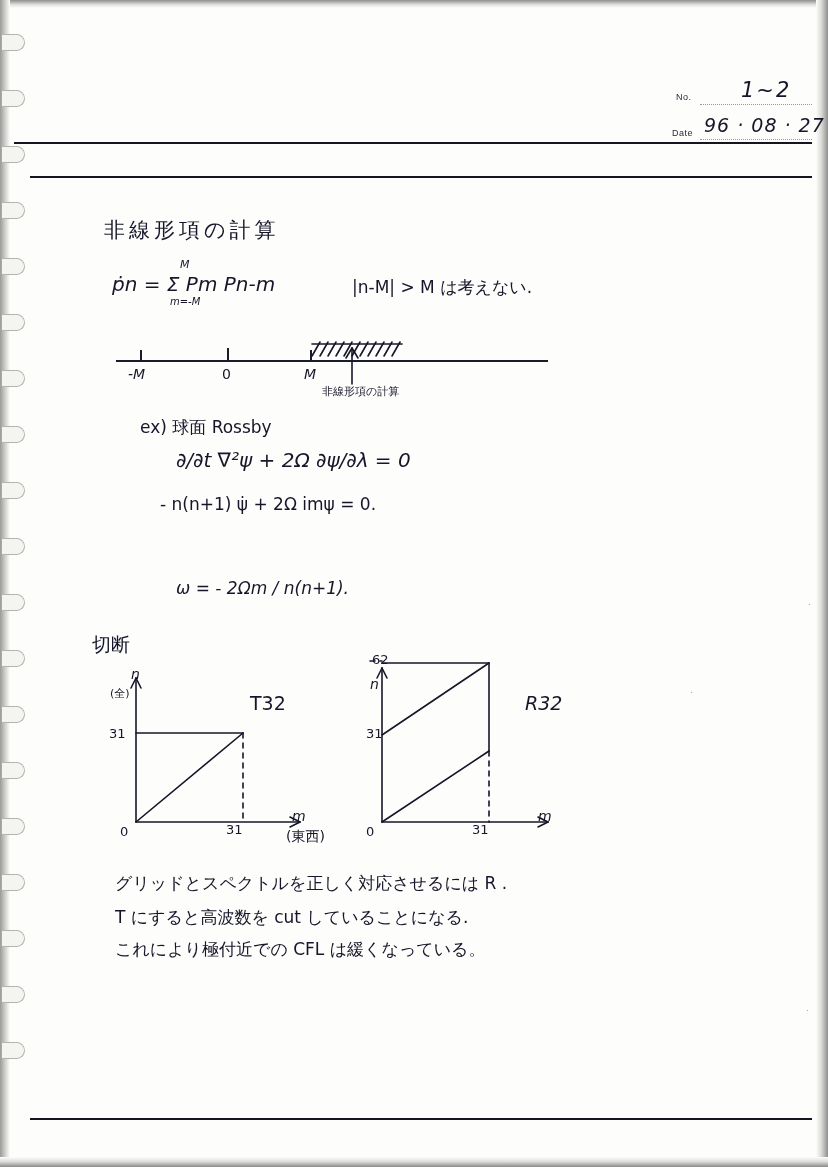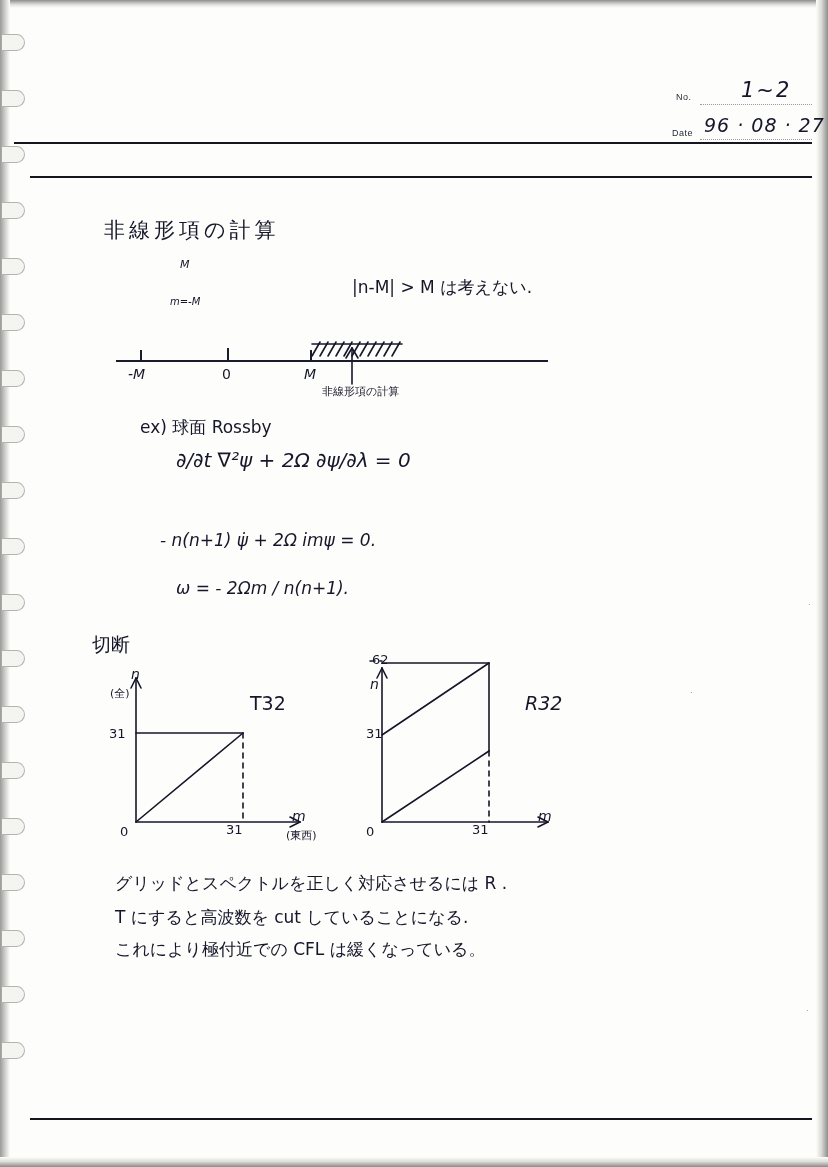--- a/index.html
+++ b/index.html
@@ -137,48 +137,49 @@
   <div class="lbl" style="left:672px; top:128px;">Date</div>
   <div class="hw" style="left:704px; top:114px; font-size:19px; font-style:italic; letter-spacing:1px;">96 · 08 · 27</div>
   <div class="dotline" style="left:700px; top:139px; width:112px;"></div>
 
   <div class="rule" style="left:14px; top:142px; width:798px; height:2px;"></div>
   <div class="rule" style="left:30px; top:176px; width:782px; height:2px;"></div>
   <div class="rule" style="left:30px; top:1118px; width:782px; height:2px;"></div>
 
   <div class="hw hw-jp" style="left:104px; top:216px; font-size:21px; letter-spacing:4px;">非線形項の計算</div>
 
+  <div class="hw" style="left:112px; top:272px; font-size:20px; font-style:italic;">ṗn  =  Σ Pm Pn-m</div>
   <div class="hw" style="left:180px; top:258px; font-size:11px; font-style:italic;">M</div>
   <div class="hw" style="left:170px; top:296px; font-size:10px; font-style:italic;">m=-M</div>
   <div class="hw" style="left:352px; top:276px; font-size:17px;">|n-M| &gt; M は考えない.</div>
 
   <div class="seg" style="left:116px; top:360px; width:432px; height:2px;"></div>
   <div class="seg" style="left:140px; top:350px; width:2px; height:12px;"></div>
   <div class="seg" style="left:227px; top:348px; width:2px; height:14px;"></div>
   <div class="seg" style="left:310px; top:350px; width:2px; height:12px;"></div>
   <div class="hw" style="left:128px; top:366px; font-size:14px; font-style:italic;">-M</div>
   <div class="hw" style="left:222px; top:366px; font-size:14px;">0</div>
   <div class="hw" style="left:304px; top:366px; font-size:14px; font-style:italic;">M</div>
   <div class="hw" style="left:322px; top:384px; font-size:11px;">非線形項の計算</div>
 
   <div class="hw" style="left:140px; top:416px; font-size:17px;">ex)  球面 Rossby</div>
   <div class="hw" style="left:176px; top:448px; font-size:20px; font-style:italic;">∂/∂t ∇²ψ  +  2Ω ∂ψ/∂λ  =  0</div>
-  <div class="hw" style="left:160px; top:494px; font-size:17px; font-style:italic;margin-top:36px;">- n(n+1) ψ̇  +  2Ω imψ  =  0.</div>
+  <div class="hw" style="left:160px; top:494px; font-size:17px; ">- n(n+1) ψ̇  +  2Ω imψ  =  0.</div>
   <div class="hw" style="left:176px; top:578px; font-size:17px; font-style:italic;">ω  =  - 2Ωm / n(n+1).</div>
 
   <div class="hw hw-jp" style="left:92px; top:632px; font-size:19px;">切断</div>
 
   <div class="hw" style="left:131px; top:666px; font-size:14px; font-style:italic;">n</div>
   <div class="hw" style="left:110px; top:686px; font-size:11px;">(全)</div>
   <div class="hw" style="left:250px; top:692px; font-size:19px; ">T32</div>
   <div class="hw" style="left:109px; top:726px; font-size:13px;">31</div>
   <div class="hw" style="left:120px; top:824px; font-size:13px;">0</div>
   <div class="hw" style="left:226px; top:822px; font-size:13px;">31</div>
   <div class="hw" style="left:292px; top:808px; font-size:14px; font-style:italic;">m</div>
-  <div class="hw" style="left:286px; top:828px; font-size:11px;">(東西)</div>
+  <div class="hw" style="left:286px; top:828px; font-size:14px;">(東西)</div>
 
   <div class="hw" style="left:372px; top:652px; font-size:13px;">62</div>
   <div class="hw" style="left:370px; top:676px; font-size:14px; font-style:italic;">n</div>
   <div class="hw" style="left:525px; top:692px; font-size:19px; font-style:italic;">R32</div>
   <div class="hw" style="left:366px; top:726px; font-size:13px;">31</div>
   <div class="hw" style="left:366px; top:824px; font-size:13px;">0</div>
   <div class="hw" style="left:472px; top:822px; font-size:13px;">31</div>
   <div class="hw" style="left:538px; top:808px; font-size:14px; font-style:italic;">m</div>
 
   <div class="hw hw-jp" style="left:115px; top:872px; font-size:17px;">グリッドとスペクトルを正しく対応させるには R .</div>

